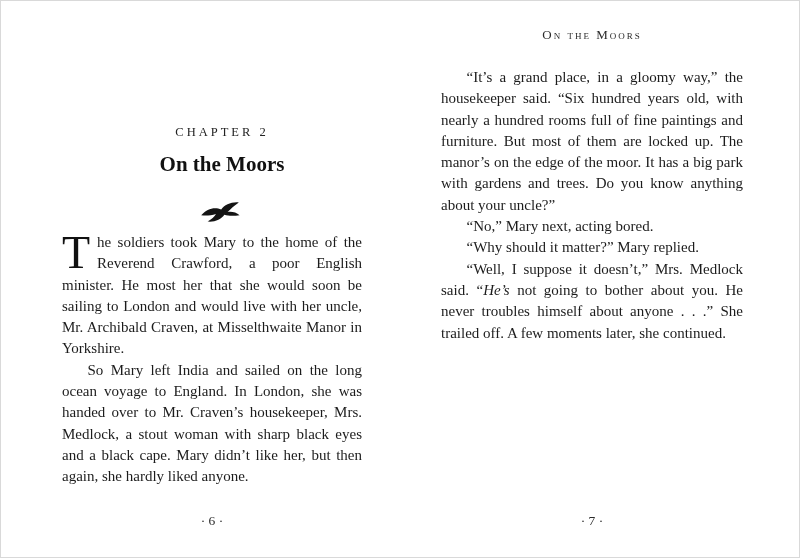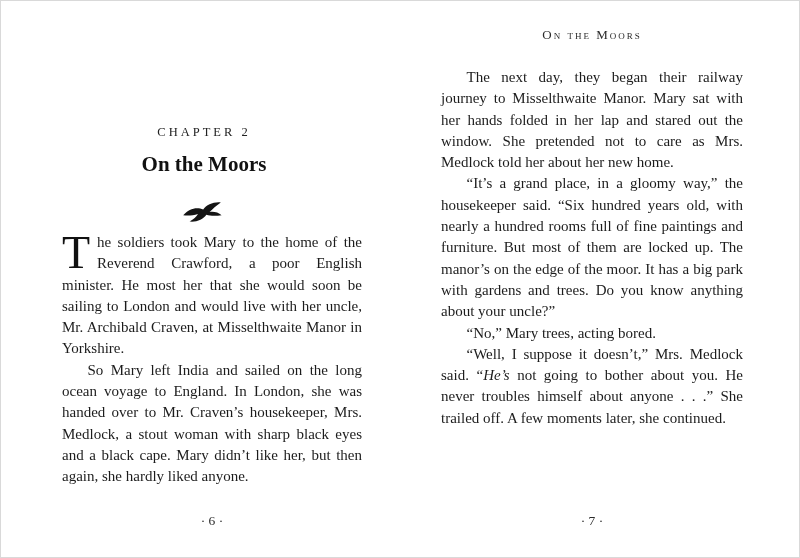--- a/index.html
+++ b/index.html
@@ -24,21 +24,21 @@
     text-align: center;
     font-variant: small-caps;
     letter-spacing: 2px;
     font-size: 13px;
     color: #2a2a2a;
   }
 
   
   .chapter-block {
     position: absolute;
-    top: 124px; left: 54px; width: 298px;
+    top: 124px; left: 72px; width: 298px;
     text-align: center;
   }
   .chapter-label {
     font-size: 12.5px;
     letter-spacing: 3px;
     color: #222;
   }
   .chapter-title {
     margin-top: 12px;
     font-size: 21px;
@@ -115,22 +115,22 @@
     </div>
 
     <div class="page-number">· 6 ·</div>
   </div>
 
   <div class="page page-right">
 
     <div class="running-header">On the Moors</div>
 
     <div class="body-text">
-      <p class="para">The next day, they began their railway journey to Misselthwaite Manor. Mary sat with her hands folded in her lap and stared out the window. She pretended not to care as Mrs. Medlock told her about her new home.</p>
       <p class="para">“It’s a grand place, in a gloomy way,” the housekeeper said. “Six hundred years old, with nearly a hundred rooms full of fine paintings and furniture. But most of them are locked up. The manor’s on the edge of the moor. It has a big park with gardens and trees. Do you know anything about your uncle?”</p>
-      <p class="para">“No,” Mary trees, acting bored.</p>
+      <p class="para">“No,” Mary next, acting bored.</p>
+      <p class="para">“Why should it matter?” Mary replied.</p>
       <p class="para"><span>“Well, I suppose it doesn’t,” Mrs. Medlock said. “</span><span class="italic">He’s</span><span> not going to bother about you. He never troubles himself about anyone . . .” She trailed off. A few moments later, she continued.</span></p>
     </div>
 
     <div class="page-number">· 7 ·</div>
   </div>
 
 </div>
 
 </body></html>

